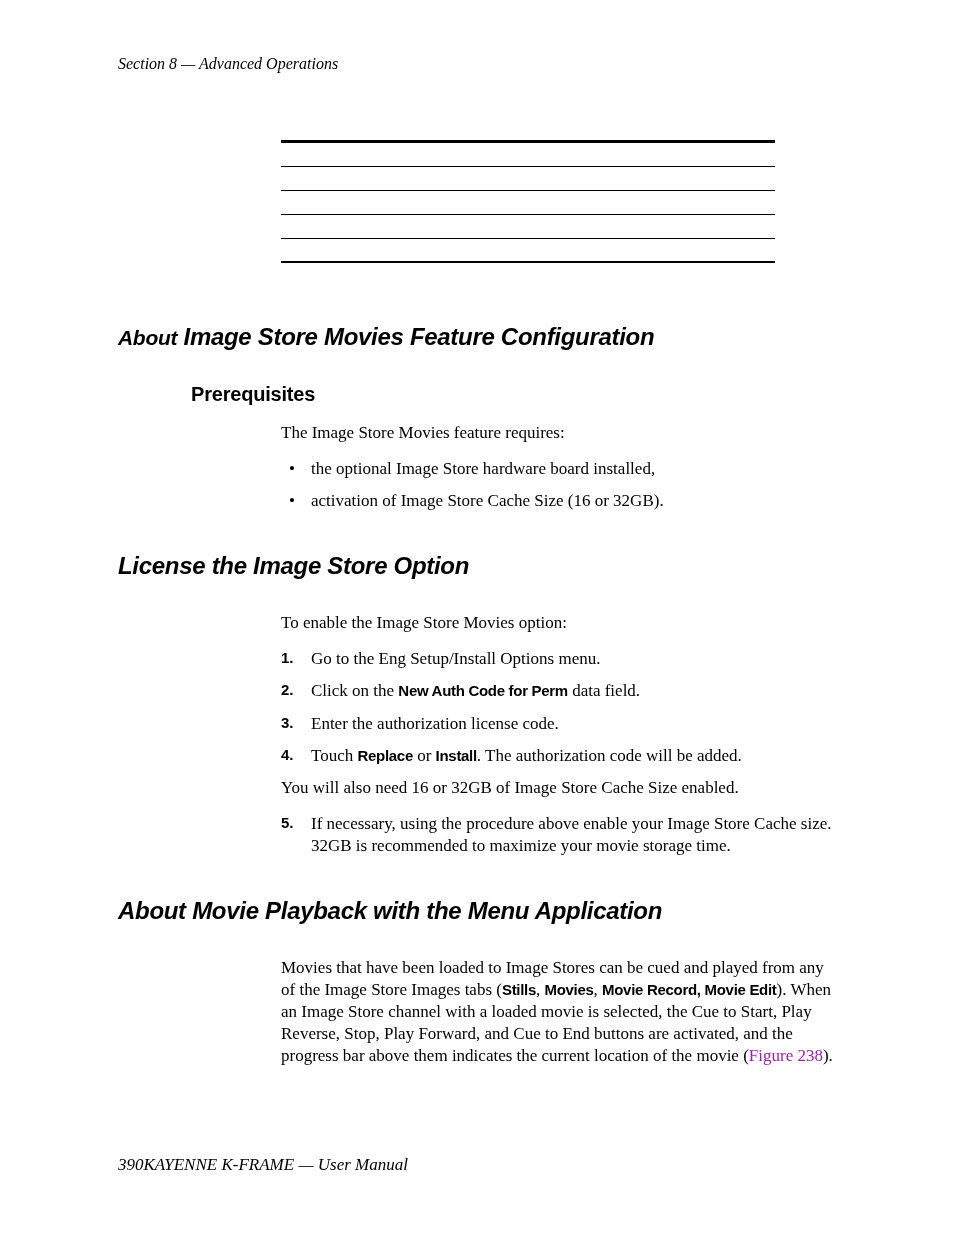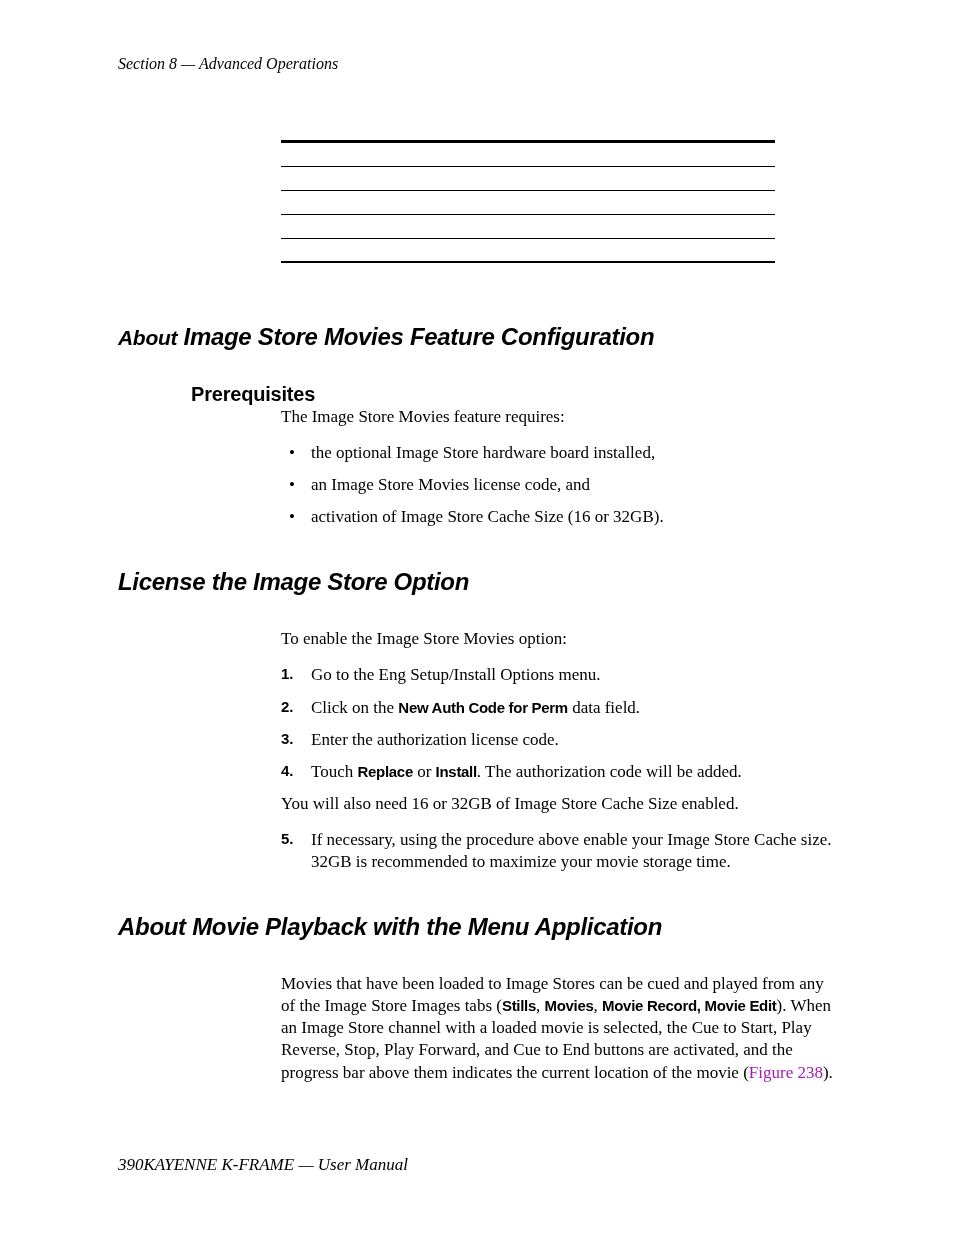--- a/index.html
+++ b/index.html
@@ -52,21 +52,21 @@
     }
     h1 .light {
       font-size: 21px;
     }
     h2 {
       font-family: "Arial Narrow", Arial, sans-serif;
       font-weight: bold;
       font-size: 20px;
       font-stretch: condensed;
       margin-left: 73px;
-      margin-bottom: 0;
+      margin-bottom: 16px;
       letter-spacing: -0.2px;
     }
     .body-text {
       margin-left: 163px;
       font-size: 17px;
       line-height: 1.3;
       margin-bottom: 14px;
     }
     ul.bullets {
       margin-left: 163px;
@@ -177,21 +177,20 @@
 
 <div class="section-block">
   <h1>
     <span class="light">About</span>
     <span>Image Store Movies Feature Configuration</span>
   </h1>
   <h2>Prerequisites</h2>
   <p class="body-text">The Image Store Movies feature requires:</p>
   <ul class="bullets">
     <li>the optional Image Store hardware board installed,</li>
-    <li>an Image Store Movies license code, and</li>
     <li>activation of Image Store Cache Size (16 or 32GB).</li>
   </ul>
 </div>
 
 <div class="section-block">
   <h1>License the Image Store Option</h1>
   <p class="body-text">To enable the Image Store Movies option:</p>
   <ol class="steps">
     <li>Go to the Eng Setup/Install Options menu.</li>
     <li>

